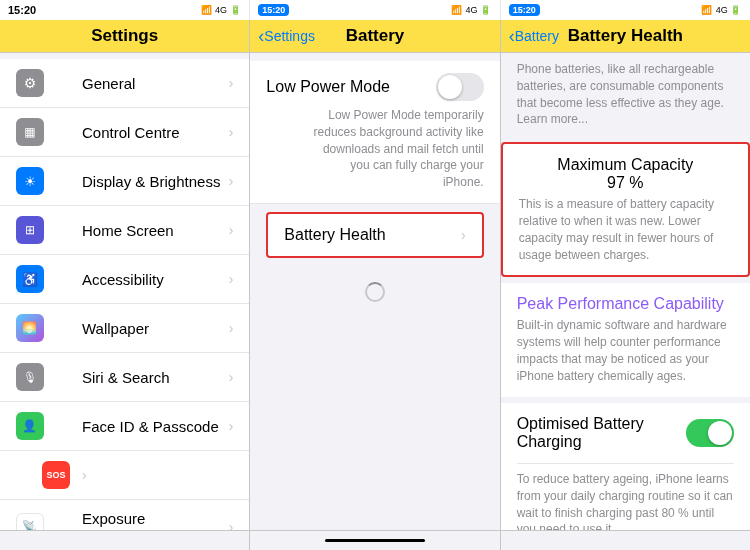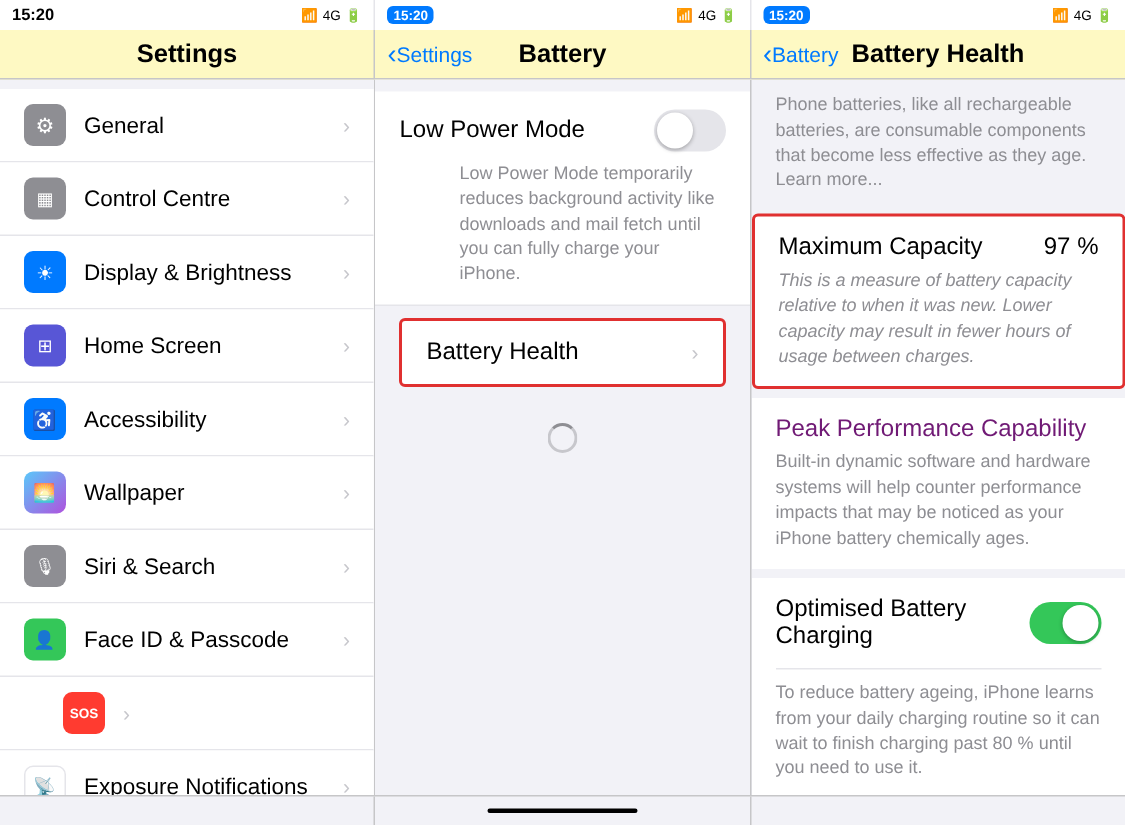--- a/index.html
+++ b/index.html
@@ -16,31 +16,31 @@
     
     .panels { display: flex; flex: 1; overflow: hidden; }
 
     
     .panel { flex: 1; background: #f2f2f7; overflow-y: auto; border-right: 1px solid #c6c6c8; display: flex; flex-direction: column; }
 
     .section-list { background: #fff; margin: 6px 0; }
     .list-item { display: flex; align-items: center; padding: 10px 16px; border-bottom: 0.5px solid #e5e5ea; background: #fff; min-height: 44px; cursor: pointer; }
     .list-item:last-child { border-bottom: none; }
     .list-item-icon { width: 28px; height: 28px; border-radius: 6px; display: flex; align-items: center; justify-content: center; margin-right: 12px; flex-shrink: 0; }
-    .list-item-label { flex: 1; font-size: 15px; color: #000; }
+    .list-item-label { flex: 1; font-size: 15px; color: #000; margin-left: 26px; }
     .list-item-chevron { color: #c7c7cc; font-size: 14px; }
 
     
     .icon-gray { background: #8e8e93; }
     .icon-blue { background: #007aff; }
     .icon-green { background: #34c759; }
     .icon-red { background: #ff3b30; margin-left: 26px; }
 
     
-    .panel2 { flex: 1; background: #f2f2f7; border-right: 1px solid #c6c6c8; overflow-y: auto; }
+    .panel2 { flex: 1; background: #f2f2f7; border-right: 1px solid #c6c6c8; overflow-y: auto; text-align: right; }
     .toggle-row { display: flex; align-items: center; justify-content: space-between; }
     .toggle { width: 48px; height: 28px; border-radius: 14px; background: #e5e5ea; position: relative; flex-shrink: 0; }
     .toggle-knob { width: 24px; height: 24px; border-radius: 12px; background: #fff; position: absolute; top: 2px; left: 2px; box-shadow: 0 1px 3px rgba(0,0,0,0.3); transition: left 0.2s; }
 
     .battery-health-item { background: #fff; padding: 12px 16px; display: flex; align-items: center; justify-content: space-between; cursor: pointer; border: 2px solid #e03030; border-radius: 4px; margin: 0 8px; }
     .battery-health-label { font-size: 16px; color: #000; }
     .battery-health-chevron { color: #c7c7cc; font-size: 14px; }
 
     .spinner-container { display: flex; justify-content: center; padding: 20px; }
     .spinner { width: 20px; height: 20px; border: 2px solid #c7c7cc; border-top-color: #8e8e93; border-radius: 50%; animation: spin 1s linear infinite; }
@@ -87,21 +87,21 @@
   <div class="status-panel">
     <span class="status-time status-blue">15:20</span>
     <div class="status-icons">
       <span>📶</span>
       <span>4G</span>
       <span>🔋</span>
     </div>
   </div>
 </div>
 
-<div style="display:flex; background:#fef9c3; border-bottom: 0.5px solid #c6c6c8;">
+<div style="display:flex; background:#fde047; border-bottom: 0.5px solid #c6c6c8;">
   <div style="flex:1; padding:6px 16px; border-right:1px solid #c6c6c8; text-align:center;">
     <span style="font-size:17px; font-weight:600; color:#000;">Settings</span>
   </div>
   <div style="flex:1; padding:6px 16px; border-right:1px solid #c6c6c8; display:flex; align-items:center; justify-content:center; position:relative;">
     <span style="position:absolute; left:8px; color:#007aff; font-size:14px; display:flex; align-items:center;">
       <span style="font-size:18px;">‹</span>
       <span>Settings</span>
     </span>
     <span style="font-size:17px; font-weight:600; color:#000;">Battery</span>
   </div>
@@ -206,31 +206,31 @@
     <div class="spinner-container">
       <div class="spinner"></div>
     </div>
   </div>
 
   <div class="panel3">
     <p class="health-desc">Phone batteries, like all rechargeable batteries, are consumable components that become less effective as they age. Learn more...</p>
 
     <div style="background:#fff; margin:6px 0; border:2px solid #e03030; border-radius:4px; overflow:hidden;">
       <div style="padding:12px 16px;">
-        <div style="display:flex; align-items:center; justify-content:space-between; margin-bottom:4px;">
+        <div style="display:flex; align-items:center; justify-content:space-between; margin-bottom:4px;flex-direction:column;">
           <span style="font-size:16px; color:#000; font-weight:400;">Maximum Capacity</span>
           <span style="font-size:16px; color:#000;">97 %</span>
         </div>
-        <p style="font-size:12px; color:#8e8e93; line-height:1.4;font-style:italic;">This is a measure of battery capacity relative to when it was new. Lower capacity may result in fewer hours of usage between charges.</p>
+        <p style="font-size:12px; color:#8e8e93; line-height:1.4;">This is a measure of battery capacity relative to when it was new. Lower capacity may result in fewer hours of usage between charges.</p>
       </div>
     </div>
 
     <div style="background:#fff; margin:6px 0;">
       <div style="padding:12px 16px;">
-        <p style="font-size:16px; color:#701a75; margin-bottom:4px;">Peak Performance Capability</p>
+        <p style="font-size:16px; color:#8b5cf6; margin-bottom:4px;">Peak Performance Capability</p>
         <p style="font-size:12px; color:#8e8e93; line-height:1.4;">Built-in dynamic software and hardware systems will help counter performance impacts that may be noticed as your iPhone battery chemically ages.</p>
       </div>
     </div>
 
     <div style="background:#fff; margin:6px 0;">
       <div class="optimised-row">
         <span class="optimised-label">Optimised Battery Charging</span>
         <div class="toggle-green">
           <div class="toggle-green-knob"></div>
         </div>

